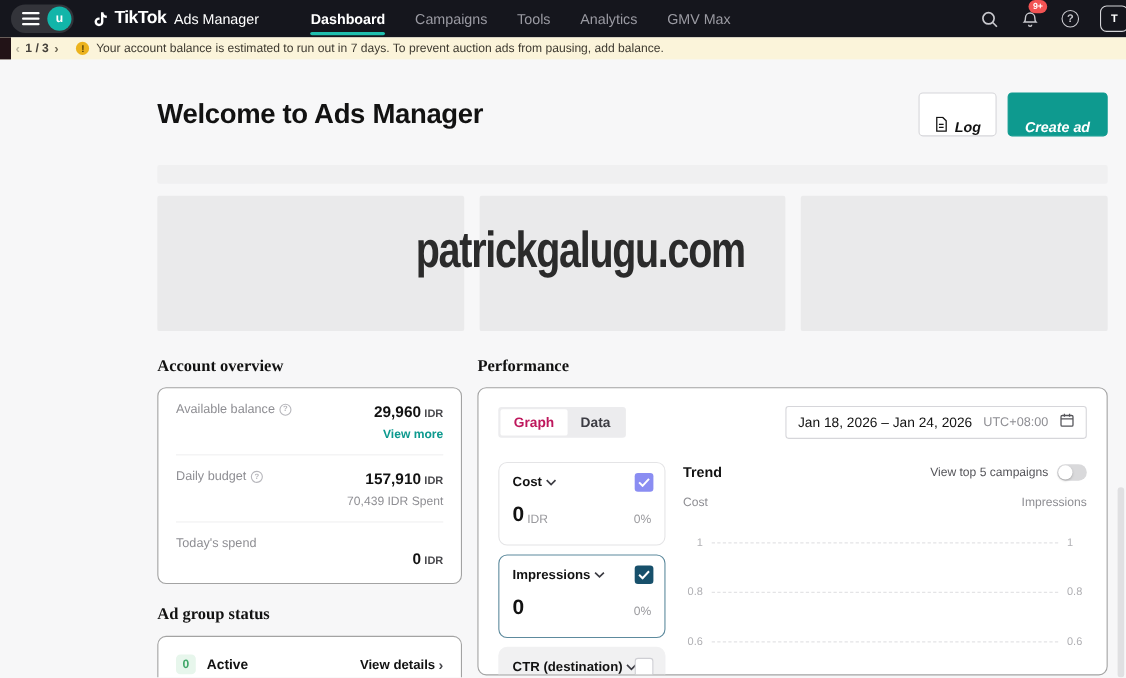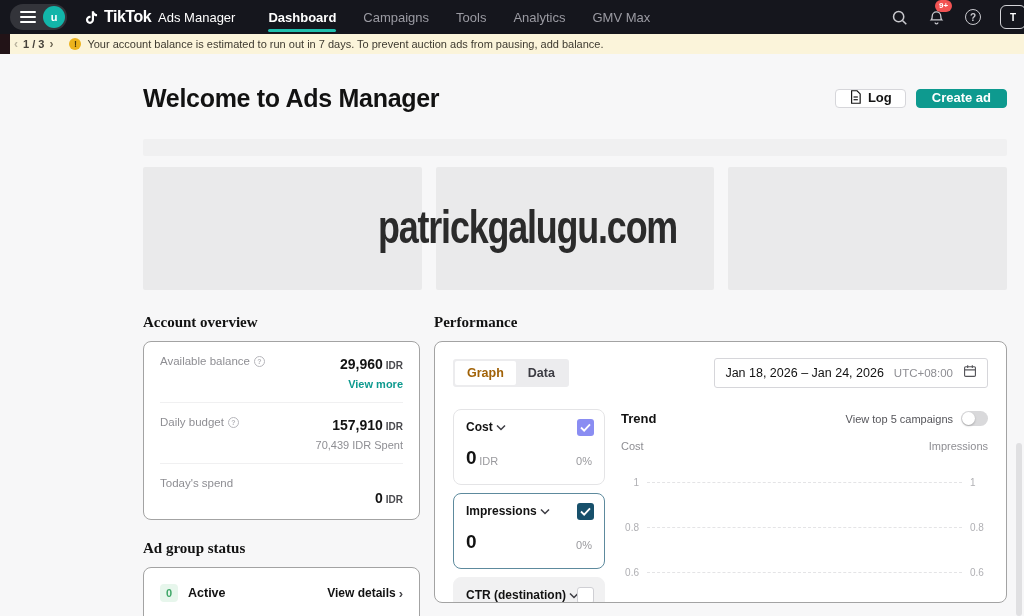--- a/index.html
+++ b/index.html
@@ -9,21 +9,21 @@
   
   .topbar { height:34px; background:#15161d; display:flex; align-items:center; padding:0 10px; gap:0; overflow:hidden; }
   .pill { background:#33343a; border-radius:16px; height:26px; display:flex; align-items:center; padding:0 2px 0 10px; gap:7px; cursor:pointer; }
   .hamburger { width:16px; display:flex; flex-direction:column; gap:3px; }
   .hamburger i { display:block; height:2px; background:#fff; border-radius:1px; }
   .avatar { width:22px; height:22px; border-radius:50%; background:#12b5a9; color:#fff; font-size:11px; font-weight:700; display:flex; align-items:center; justify-content:center; }
   .brand { display:flex; align-items:center; gap:4px; margin-left:16px; }
   .brand svg { display:block; }
   .brand-name { color:#fff; font-weight:800; font-size:16px; letter-spacing:-0.5px; }
   .brand-product { color:#fff; font-size:13px; margin-left:3px; }
-  .topnav { display:flex; align-items:center; gap:27px; margin-left:33px; height:34px; }
+  .topnav { display:flex; align-items:center; gap:27px; margin-left:47px; height:34px; }
   .topnav .nav-item { color:#9b9ba3; font-size:13px; font-weight:500; height:34px; display:flex; align-items:center; position:relative; cursor:pointer; }
   .topnav .nav-item.active { color:#fff; font-weight:700; }
   .topnav .nav-item.active::after { content:""; position:absolute; left:0; right:0; bottom:2px; height:3px; background:#1fbfae; border-radius:2px; }
   .topbar-right { margin-left:auto; display:flex; align-items:center; gap:17px; }
   .tb-icon { position:relative; width:20px; height:20px; display:flex; align-items:center; justify-content:center; cursor:pointer; }
   .badge { position:absolute; top:-7px; left:9px; background:#f25353; color:#fff; font-size:8px; font-weight:700; border-radius:8px; padding:1px 4px; line-height:10px; }
   .help-circle { width:16px; height:16px; border:1.5px solid #c9c9ce; border-radius:50%; color:#c9c9ce; font-size:10px; font-weight:700; display:flex; align-items:center; justify-content:center; }
   .edge-btn { width:26px; height:24px; border:1.5px solid #d4d4d8; border-radius:6px; color:#fff; font-size:10px; font-weight:700; display:flex; align-items:center; justify-content:center; margin-right:-12px; cursor:pointer; }
 
   
@@ -33,21 +33,21 @@
   .pager .arrow { color:#b9b39f; font-size:12px; cursor:pointer; }
   .pager .arrow.next { color:#6e6856; }
   .warn-icon { width:12px; height:12px; border-radius:50%; background:#ecb31d; color:#4d3a07; font-size:9px; font-weight:800; display:flex; align-items:center; justify-content:center; margin:0 6px 0 16px; }
   .banner-msg { color:#3e3a30; }
 
   
   .content { height:562px; padding:0 17px 0 143px; position:relative; overflow:hidden; }
   .page-header { display:flex; align-items:center; margin-top:30px; }
   h1 { font-size:25px; font-weight:700; letter-spacing:-0.3px; color:#121212; }
   .header-actions { margin-left:auto; display:flex; gap:10px; }
-  .btn { height:19px; border-radius:4px; font-size:13px; font-weight:600; display:flex; align-items:flex-start; justify-content:center; cursor:pointer; }
+  .btn { height:40px; border-radius:4px; font-size:13px; font-weight:600; display:flex; align-items:flex-end; justify-content:center; cursor:pointer;font-style:italic; }
   .btn-log { background:#fff; border:1px solid #d6d6da; color:#121212; padding:0 13px; gap:6px; }
   .btn-create { background:#0e9a8f; border:1px solid #0e9a8f; color:#fff; padding:0 15px; }
 
   .ph-bar { margin-top:26px; height:17px; background:#f0f0f1; border-radius:2px; }
   .ph-row { display:flex; gap:14px; margin-top:11px; }
   .ph-box { flex:1; height:123px; background:#eaeaeb; border-radius:2px; }
   .watermark { position:absolute; left:378px; top:146px; font-size:46px; font-weight:600; color:#2b2b2b; letter-spacing:-1.5px; transform:scaleX(0.78); transform-origin:left center; white-space:nowrap; pointer-events:none; }
 
   .columns { display:flex; gap:14px; margin-top:24px; }
   .left-col { width:277px; flex:none; }
@@ -75,21 +75,21 @@
   .count-badge.active { background:#e7f6ec; color:#3fa768; }
   .ag-label { font-size:12.5px; font-weight:600; }
   .ag-link { margin-left:auto; font-size:12px; font-weight:600; color:#121212; display:flex; align-items:center; gap:3px; cursor:pointer; }
   .ag-link .chev { color:#45454a; font-size:13px; }
 
   
   .perf-card { padding:16px 18px 0; height:262px; overflow:hidden; }
   .perf-top { display:flex; align-items:center; }
   .seg { background:#ececee; border-radius:3px; padding:2px; display:flex; }
   .seg-tab { font-size:12.5px; font-weight:600; padding:5px 12px; border-radius:2px; color:#3c3c43; cursor:pointer; }
-  .seg-tab.active { background:#fff; color:#a16207; }
+  .seg-tab.active { background:#fff; color:#be185d; }
   .date-box { margin-left:auto; border:1px solid #d6d6da; background:#fff; border-radius:3px; height:30px; display:flex; align-items:center; padding:0 10px; gap:10px; cursor:pointer; }
   .date-range { font-size:12.5px; color:#121212; }
   .tz { font-size:11.5px; color:#8e8e93; }
 
   .perf-body { display:flex; margin-top:21px; gap:16px; }
   .metrics-col { width:152px; flex:none; display:flex; flex-direction:column; gap:8px; }
   .metric-card { border:1px solid #e4e4e6; border-radius:8px; background:#fff; padding:10px 12px 9px; height:76px; flex:none; position:relative; }
   .metric-card.sel-impr { border-color:#5d8a9d; }
   .metric-card.gray { background:#f1f1f2; border-color:#f1f1f2; }
   .m-head { display:flex; align-items:center; font-size:12px; font-weight:600; color:#121212; gap:3px; }

